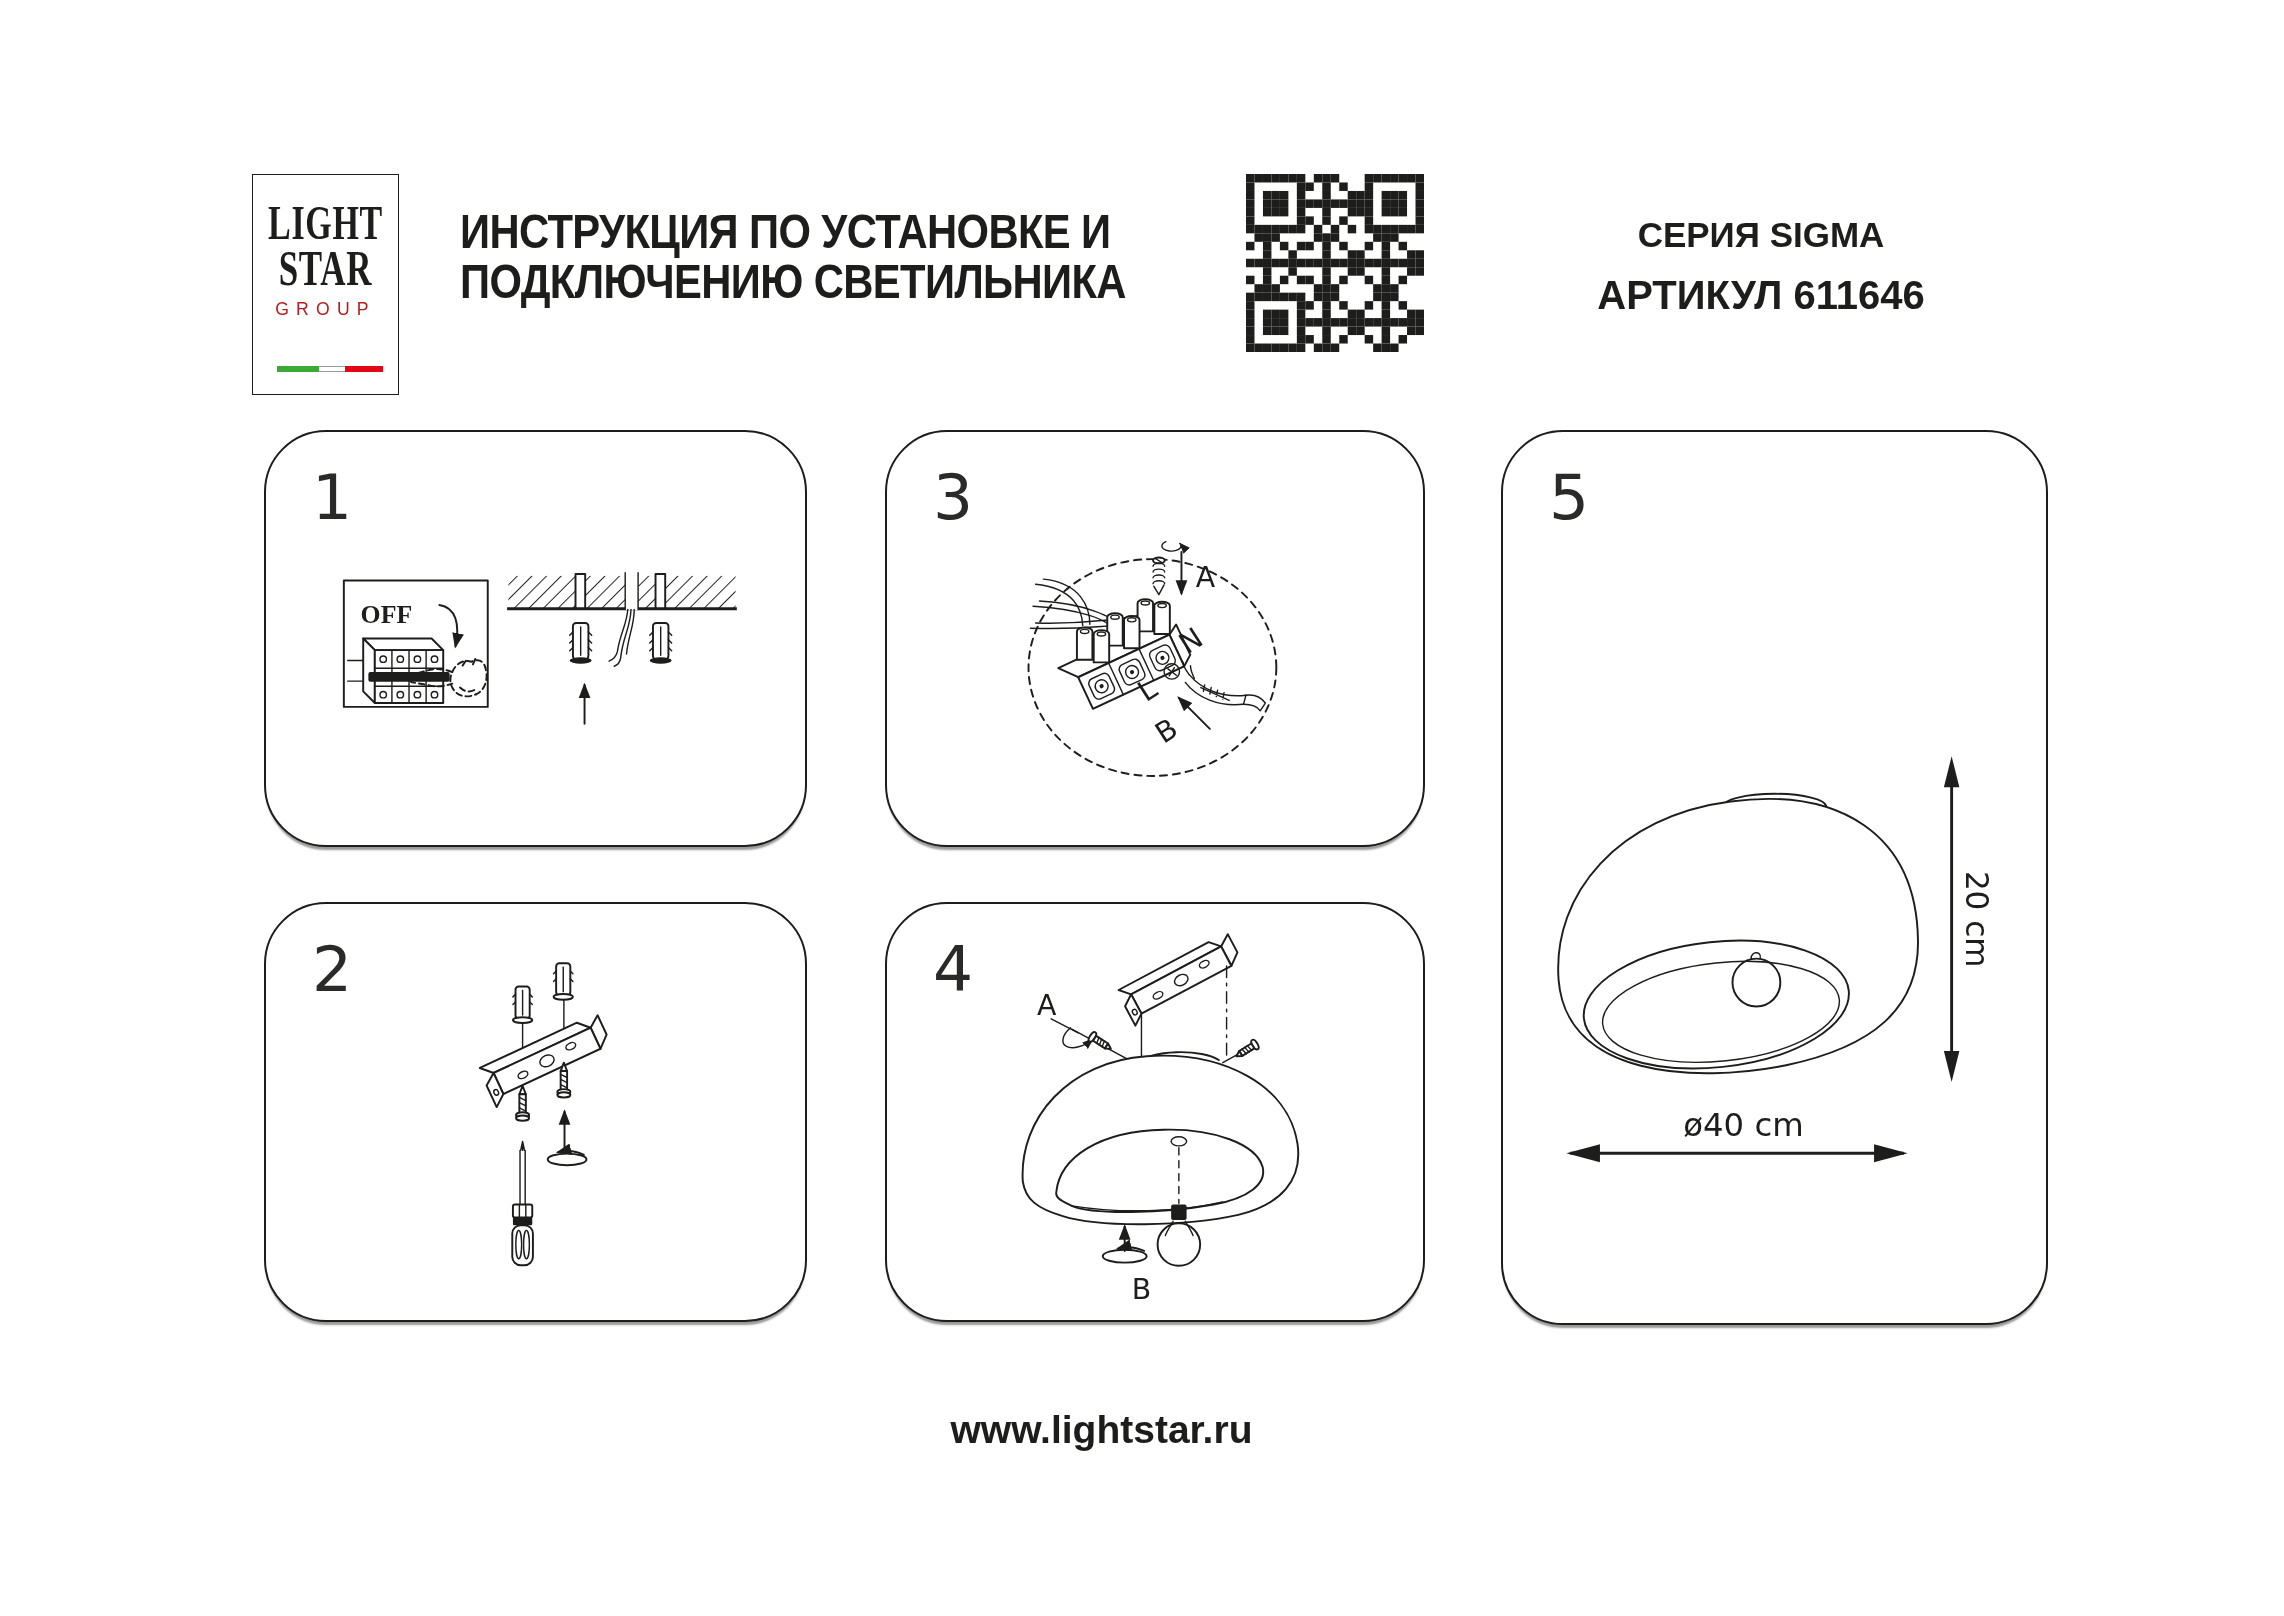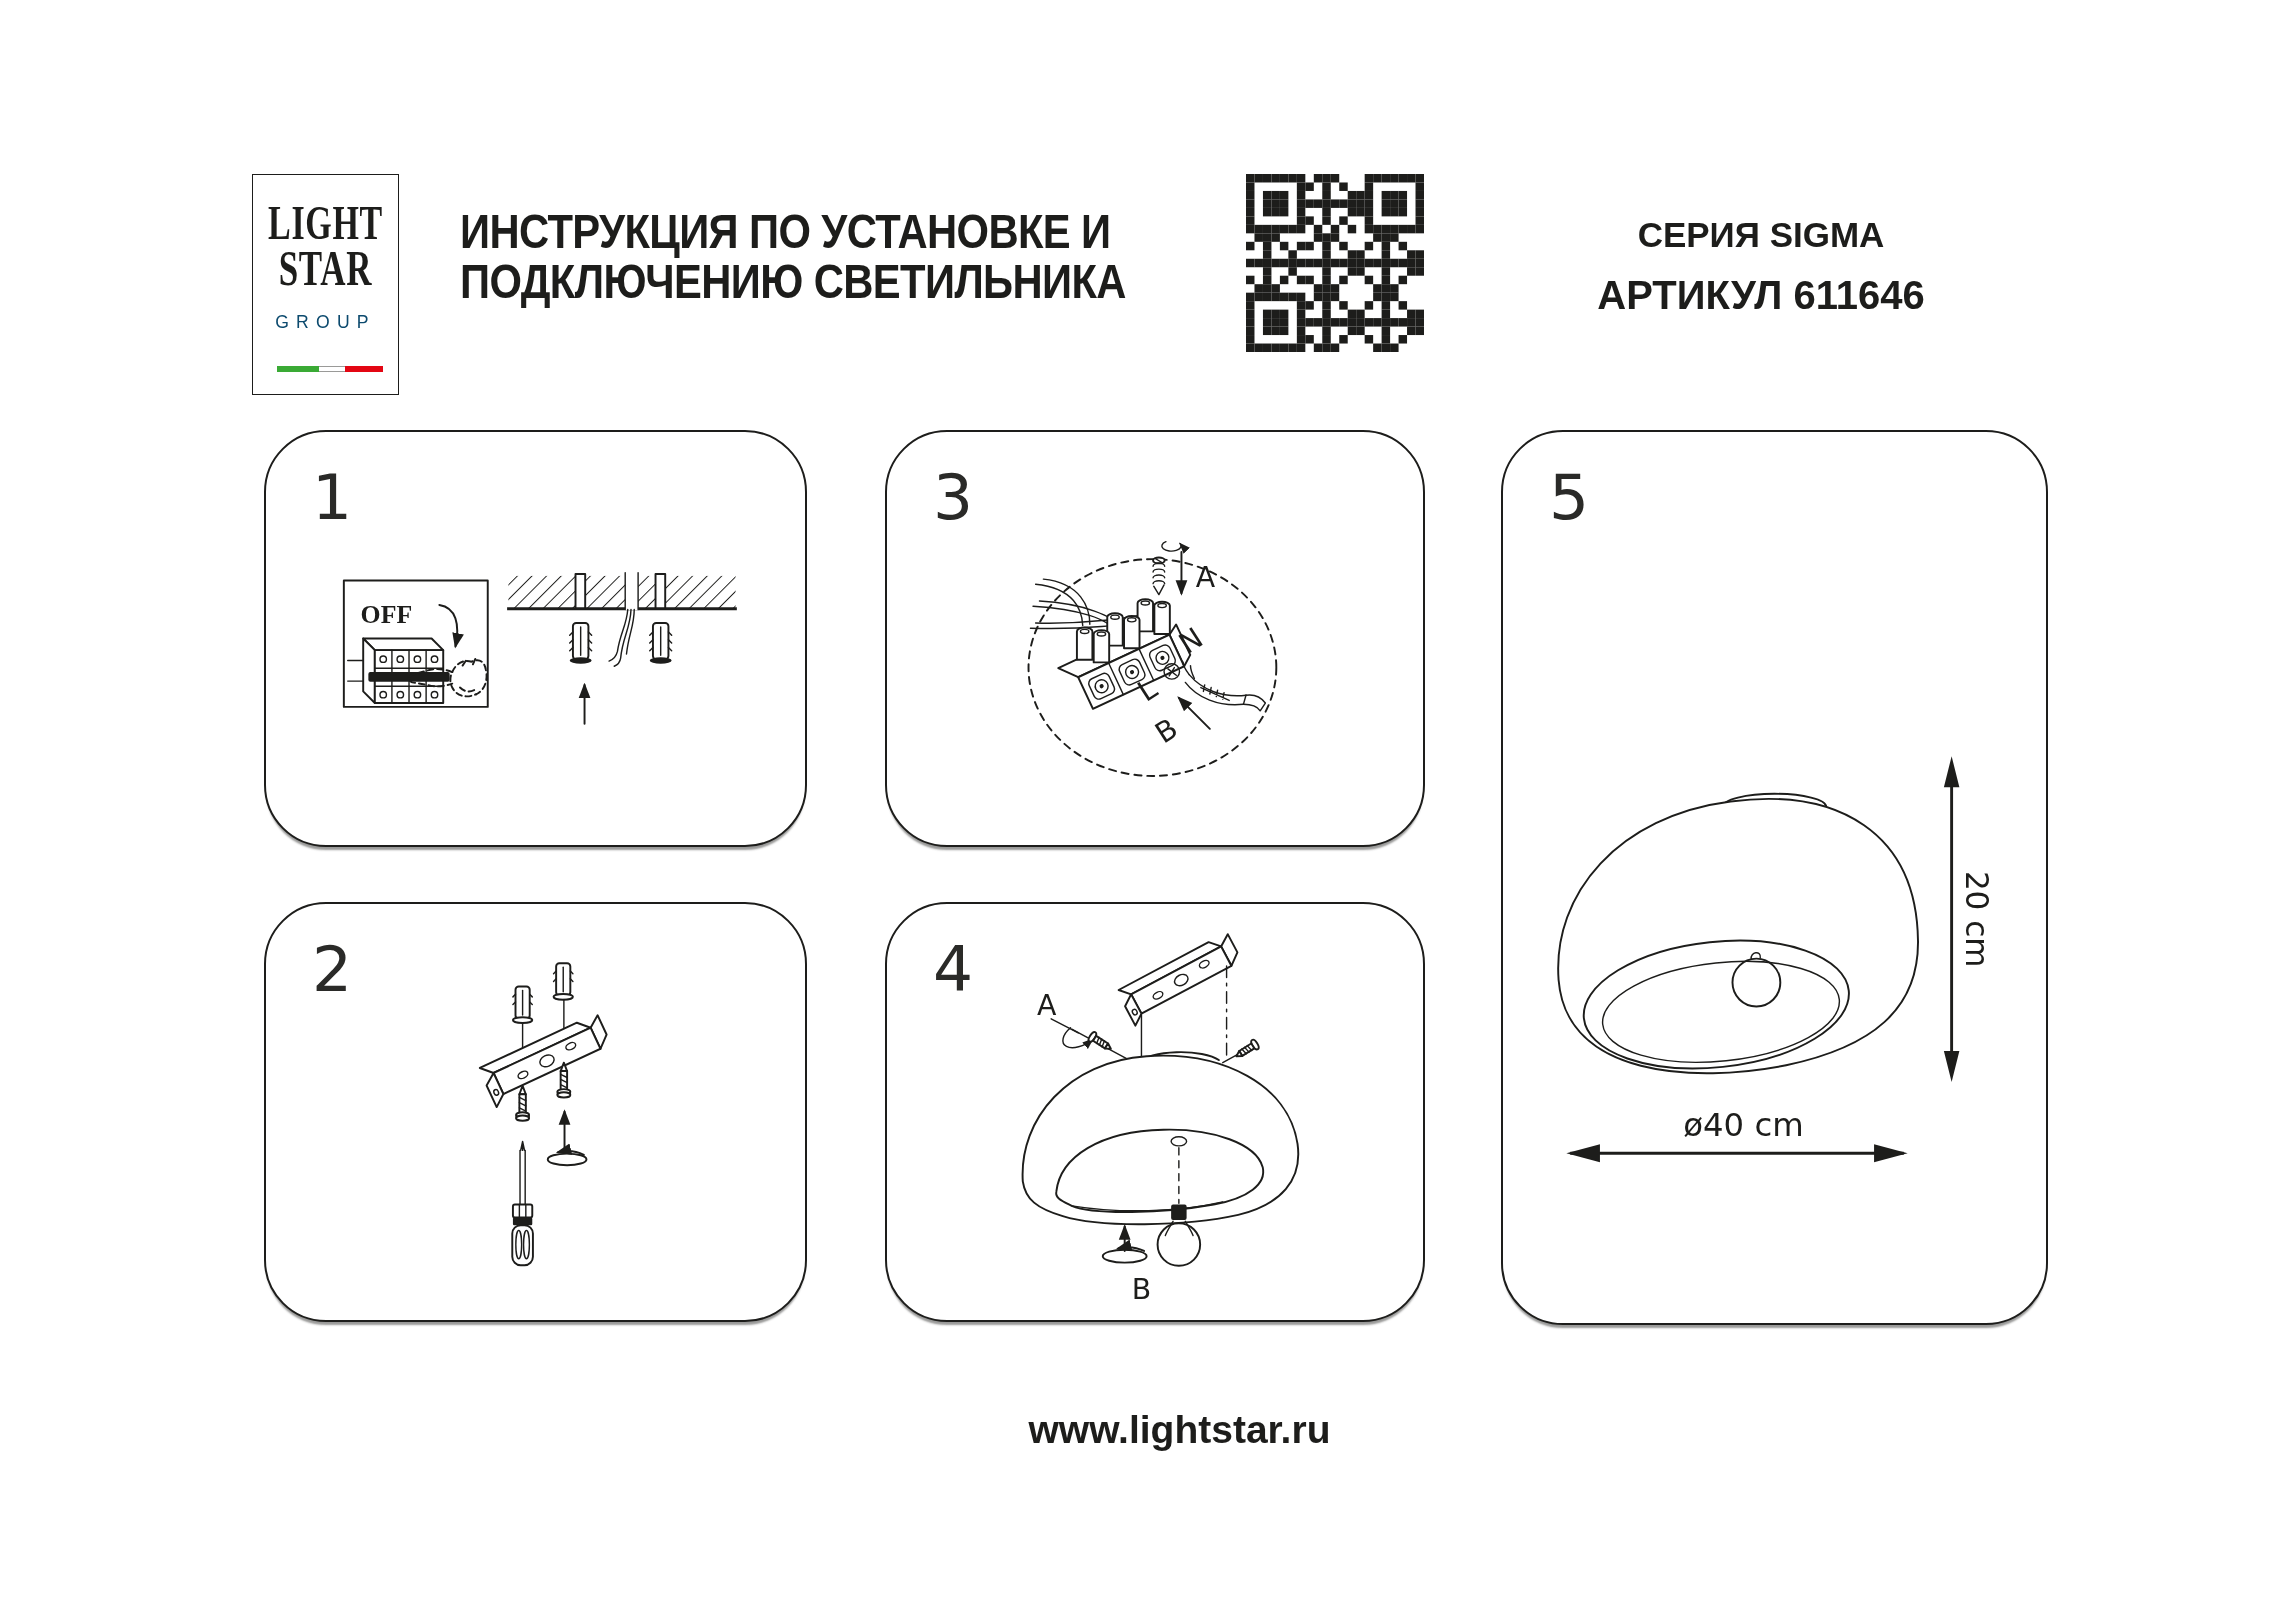--- a/index.html
+++ b/index.html
@@ -4,21 +4,21 @@
 <style>
   html,body{margin:0;padding:0;background:#fff;}
   body{font-family:"Liberation Sans",sans-serif;color:#1d1d1b;}
   .page{position:relative;width:2284px;height:1616px;background:#fff;overflow:hidden;}
 
   
   .logo-box{position:absolute;left:252px;top:174px;width:147px;height:221px;border:1.3px solid #1d1d1b;box-sizing:border-box;text-align:center;}
   .logo-word{font-family:"Liberation Serif",serif;font-weight:700;letter-spacing:0.7px;line-height:.92;transform:scaleY(1.42);transform-origin:center top;}
   .logo-l1{margin-top:26px;font-size:34px;}
   .logo-l2{font-size:35px;margin-top:14.3px;}
-  .logo-group{margin-top:33px;font-size:17.6px;letter-spacing:7.2px;font-weight:400;color:#0c4a6e;}
+  .logo-group{margin-top:20px;font-size:17.6px;letter-spacing:7.2px;font-weight:400;color:#b91c1c;}
   .flag{position:absolute;left:24px;bottom:22px;width:106px;height:6.5px;display:flex;}
   .flag .g{width:42px;background:#3aaa35;}
   .flag .w{width:27px;background:#fff;border-top:0.7px solid #9a9a98;border-bottom:0.7px solid #9a9a98;box-sizing:border-box;}
   .flag .r{width:38px;background:#e30613;}
 
   .title{position:absolute;left:460px;top:207px;width:912px;font-weight:700;font-size:48px;line-height:50px;letter-spacing:-0.7px;transform:scaleX(.87);transform-origin:0 0;white-space:nowrap;}
 
   .qr{position:absolute;left:1246px;top:174px;width:178px;height:178px;}
 
   .series-block{position:absolute;left:1468px;top:215px;width:586px;text-align:center;}
@@ -42,21 +42,21 @@
   .wf {stroke:#1d1d1b;fill:#fff;stroke-width:3;stroke-linecap:round;stroke-linejoin:round;}
   .ink{fill:#1d1d1b;stroke:none;}
   .dash{stroke-dasharray:9 6;}
   .dashdot{stroke-dasharray:18 9 4 9;}
   .dashline{stroke-dasharray:11 9;}
   .txt{fill:#1d1d1b;stroke:none;font-family:"DejaVu Sans",sans-serif;}
   .toff{font-family:"Liberation Serif",serif;font-weight:700;font-size:40px;}
   .tlabel{font-size:44px;}
   .tdim{font-size:48px;}
 
-  .footer{position:absolute;left:854px;top:1408px;width:651px;text-align:center;font-size:39px;font-weight:700;}
+  .footer{position:absolute;left:776px;top:1408px;width:651px;text-align:center;font-size:39px;font-weight:700;}
 </style>
 </head>
 <body>
 
 <svg width="0" height="0" style="position:absolute" aria-hidden="true">
   <defs>
     <marker id="mA" viewBox="0 0 10 10" refX="8.5" refY="5" markerWidth="8" markerHeight="8" orient="auto-start-reverse">
       <path d="M0,1.2 L10,5 L0,8.8 Z" fill="#1d1d1b"></path>
     </marker>
   </defs>

